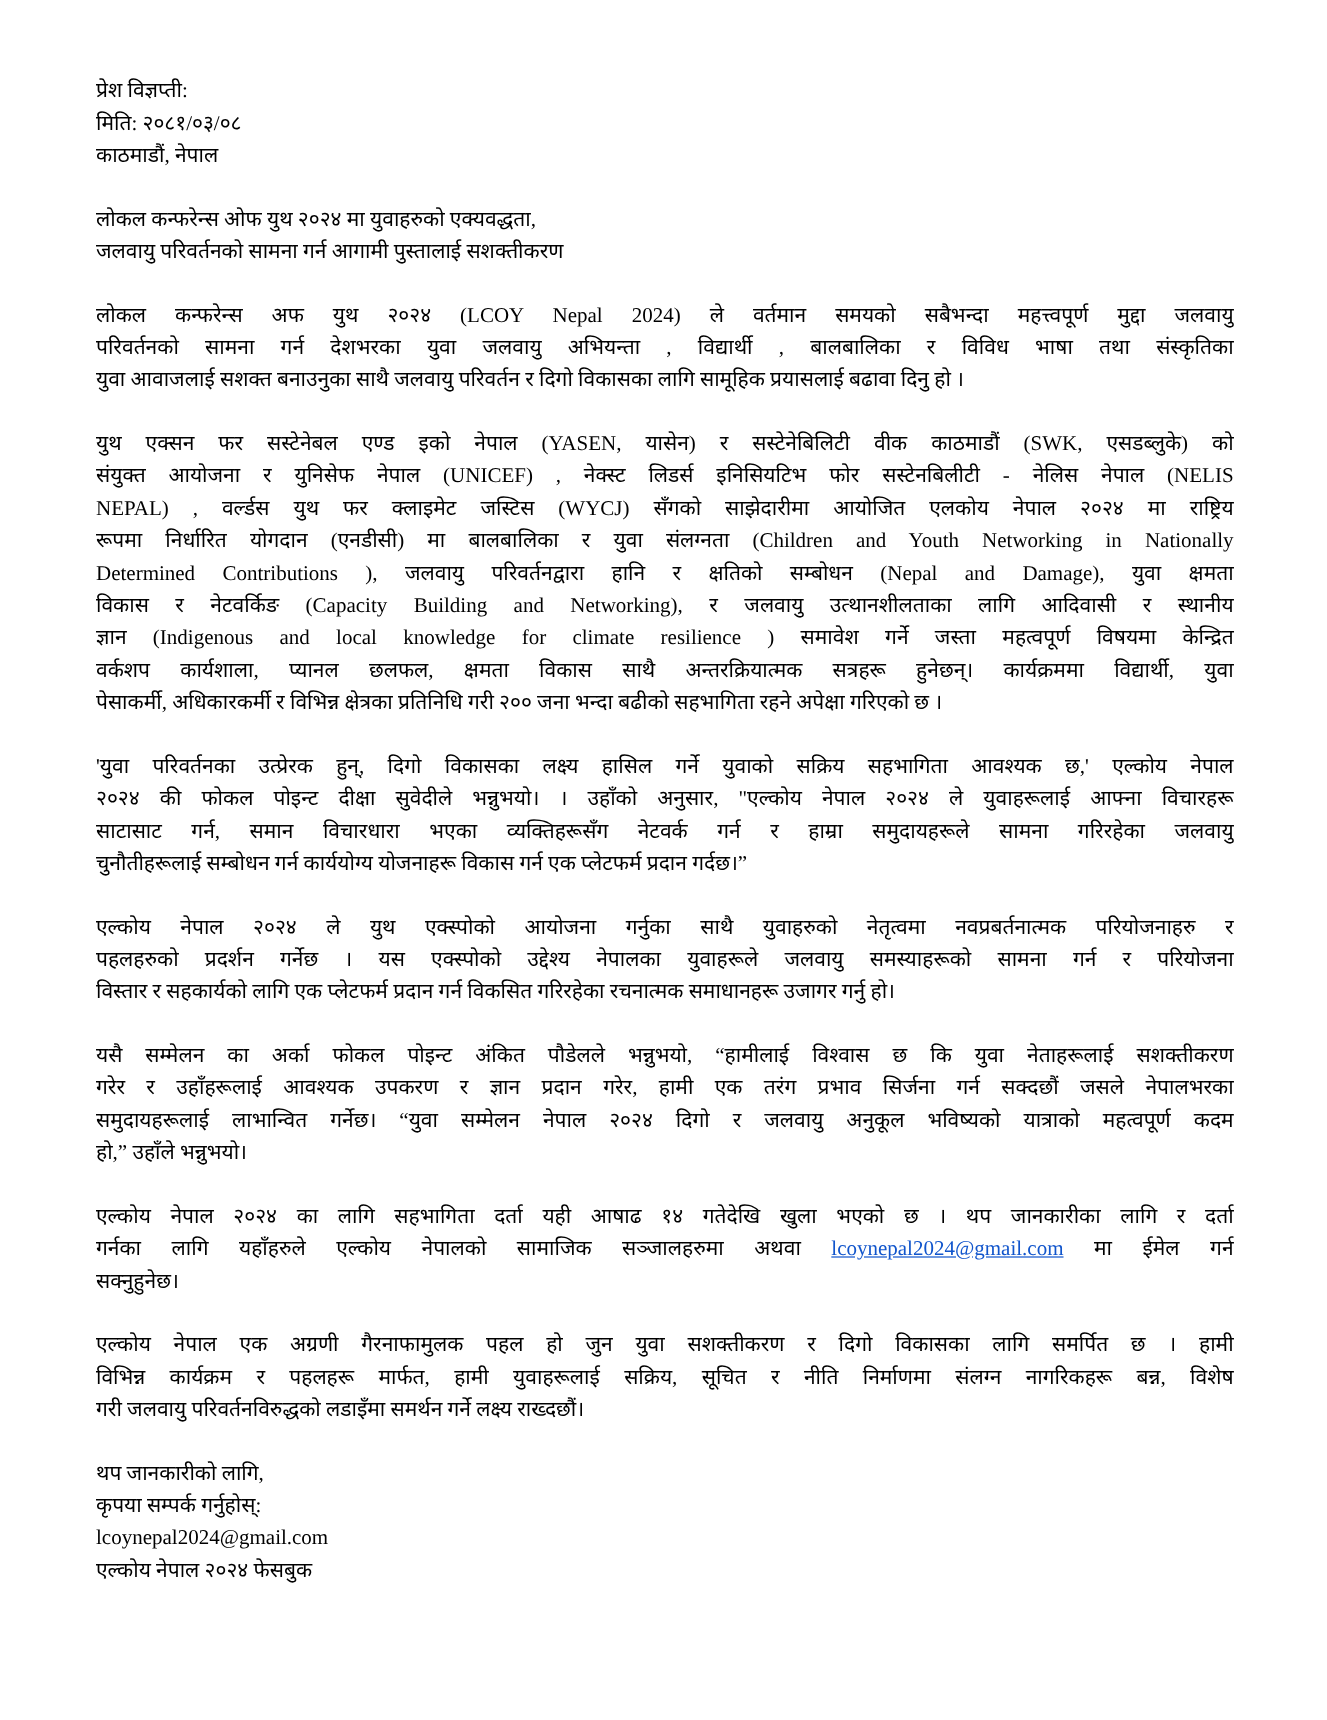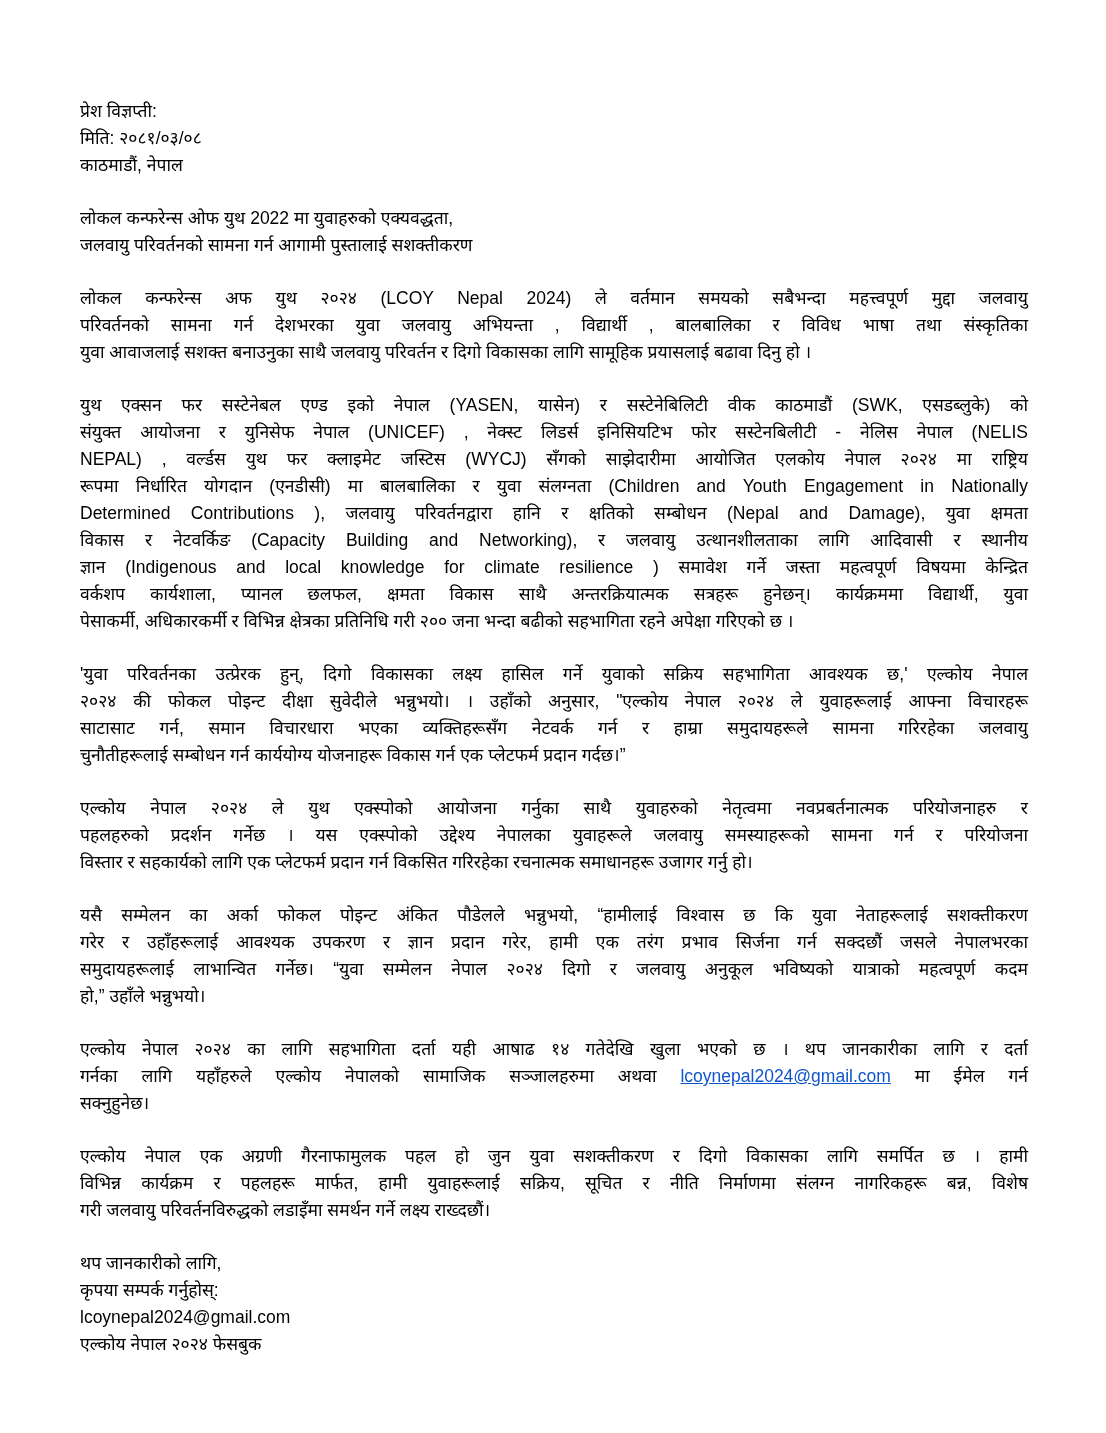--- a/index.html
+++ b/index.html
@@ -1,20 +1,20 @@
 <!DOCTYPE html>
 <html><head>
 <meta charset="utf-8">
 <style>
   html, body { margin: 0; padding: 0; background: #ffffff; }
   body { width: 1106px; height: 1433px; overflow: hidden; position: relative; }
   .page {
     position: absolute; left: 80px; top: 62px; width: 948px;
-    font-family: Liberation Sans, sans-serif;
-    font-size: 17.5px; line-height: 27px; color: #000000; margin-top: 36px;
+    font-family: Liberation Serif, serif;
+    font-size: 17.5px; line-height: 27px; color: #000000;
   }
   .line { display: block; white-space: nowrap; }
   .block { margin: 0; }
   .gap { height: 26px; }
   .para { text-align: justify; text-align-last: left; margin: 0; }
   .para.justify-lines .line { text-align: justify; text-align-last: justify; white-space: normal; }
   .para.justify-lines .line.last { text-align-last: left; }
   a.email { color: #1155cc; text-decoration: underline; }
 </style>
 </head>
@@ -24,39 +24,39 @@
 
   <div class="block">
     <span class="line">प्रेश विज्ञप्ती:</span>
     <span class="line">मिति: २०८१/०३/०८</span>
     <span class="line">काठमाडौं, नेपाल</span>
   </div>
 
   <div class="gap"></div>
 
   <div class="block">
-    <span class="line">लोकल कन्फरेन्स ओफ युथ 2022 मा युवाहरुको  एक्यवद्धता,</span>
+    <span class="line">लोकल कन्फरेन्स ओफ युथ २०२४ मा युवाहरुको  एक्यवद्धता,</span>
     <span class="line">जलवायु परिवर्तनको सामना गर्न आगामी पुस्तालाई सशक्तीकरण</span>
   </div>
 
   <div class="gap"></div>
 
   <div class="para justify-lines">
     <span class="line">लोकल कन्फरेन्स अफ युथ  २०२४ (LCOY Nepal 2024) ले वर्तमान समयको सबैभन्दा महत्त्वपूर्ण मुद्दा जलवायु</span>
     <span class="line">परिवर्तनको सामना गर्न देशभरका युवा जलवायु अभियन्ता , विद्यार्थी , बालबालिका र विविध भाषा तथा संस्कृतिका</span>
     <span class="line last">युवा आवाजलाई सशक्त बनाउनुका साथै जलवायु परिवर्तन र दिगो विकासका लागि सामूहिक प्रयासलाई बढावा दिनु हो ।</span>
   </div>
 
   <div class="gap"></div>
 
   <div class="para justify-lines">
     <span class="line">युथ एक्सन फर सस्टेनेबल एण्ड इको नेपाल (YASEN, यासेन) र सस्टेनेबिलिटी वीक काठमाडौं (SWK, एसडब्लुके) को</span>
     <span class="line">संयुक्त आयोजना  र युनिसेफ नेपाल (UNICEF) ,  नेक्स्ट लिडर्स इनिसियटिभ फोर सस्टेनबिलीटी - नेलिस नेपाल (NELIS</span>
     <span class="line">NEPAL) ,  वर्ल्डस युथ फर क्लाइमेट जस्टिस (WYCJ) सँगको साझेदारीमा   आयोजित एलकोय नेपाल २०२४ मा राष्ट्रिय</span>
-    <span class="line">रूपमा निर्धारित योगदान (एनडीसी) मा बालबालिका र युवा संलग्नता (Children and Youth Engagement in Nationally</span>
+    <span class="line">रूपमा निर्धारित योगदान (एनडीसी) मा बालबालिका र युवा संलग्नता (Children and Youth Networking in Nationally</span>
     <span class="line">Determined Contributions ), जलवायु परिवर्तनद्वारा हानि र क्षतिको सम्बोधन (Nepal and Damage), युवा क्षमता</span>
     <span class="line">विकास र नेटवर्किङ (Capacity Building and Networking), र जलवायु उत्थानशीलताका लागि आदिवासी र स्थानीय</span>
     <span class="line">ज्ञान (Indigenous and local knowledge for climate resilience ) समावेश गर्ने जस्ता महत्वपूर्ण विषयमा केन्द्रित</span>
     <span class="line">वर्कशप कार्यशाला, प्यानल छलफल, क्षमता विकास साथै अन्तरक्रियात्मक सत्रहरू हुनेछन्। कार्यक्रममा विद्यार्थी, युवा</span>
     <span class="line last">पेसाकर्मी, अधिकारकर्मी र विभिन्न क्षेत्रका प्रतिनिधि गरी २०० जना भन्दा बढीको सहभागिता रहने अपेक्षा गरिएको छ ।</span>
   </div>
 
   <div class="gap"></div>
 
   <div class="para justify-lines">

